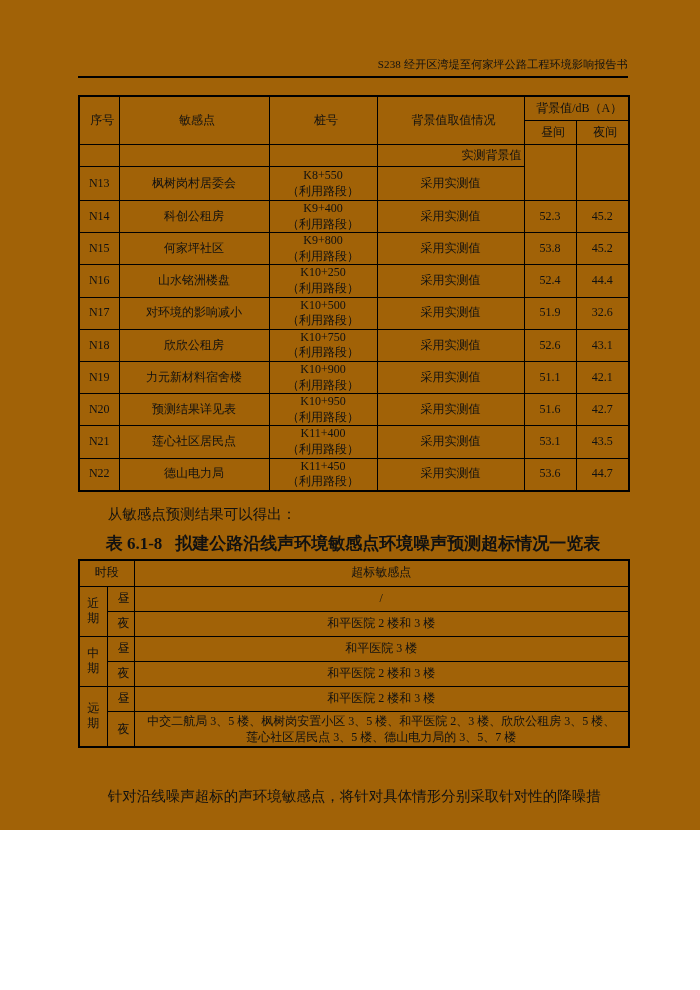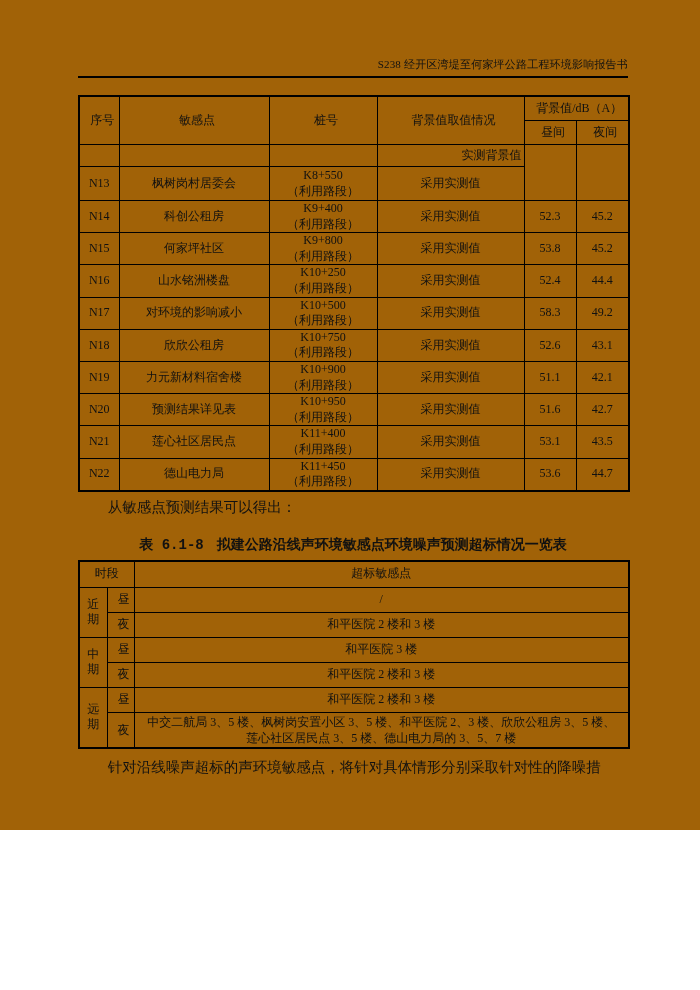--- a/index.html
+++ b/index.html
@@ -29,44 +29,44 @@
     text-align:center; vertical-align:middle;
     font-weight:normal; line-height:1.3; overflow:hidden;
   }
   .t1 thead th { height:23px;padding-left:8px; }
   .t1 tr.partial td { height:21px;text-align:right; }
   .t1 tr.datarow td { height:31px; }
   .t1 tr.firstrow td { height:33px; }
   .stake-line { display:block; }
 
   
-  .body-text { margin-top:1px; font-size:14.5px; line-height:28px; text-align:justify; }
+  .body-text { margin-top:8px; font-size:14.5px; line-height:28px; text-align:justify; }
   .body-text p { margin:0; text-indent:2.05em; }
 
   
-  .tbl-caption { margin-top:13px; text-align:center; font-weight:bold; font-size:14px; line-height:22px;font-family:Liberation Mono, monospace; }
+  .tbl-caption { margin-top:5px; text-align:center; font-weight:bold; font-size:17px; line-height:22px; }
   .tbl-caption .cap-title { margin-left:13px; }
 
   
   table.t2 {
     margin-top:4px; width:550px; table-layout:fixed;
     border-collapse:collapse; border:2px solid #000;
     font-size:12px;
   }
   .t2 th, .t2 td {
     border:1px solid #000; padding:0 10px;
     text-align:center; vertical-align:middle;
     font-weight:normal; line-height:1.3; overflow:hidden;
   }
   .t2 thead th { height:25px; }
   .t2 td.rowcell { height:24px; }
   .t2 tr.tall td { height:34px; line-height:16px; }
   .t2 .period-cell { word-break:break-all; line-height:15px; padding:0 7px; }
 
-  .closing { margin-top:4px; }
+  .closing { margin-top:34px; }
 
   .page-number {
     position:absolute; left:0; top:911px; width:700px;
     text-align:center; font-size:17px;
   }
 </style>
 </head>
 <body>
 
 <div class="page">
@@ -150,22 +150,22 @@
             <td>44.4</td>
           </tr>
           <tr class="datarow">
             <td>N17</td>
             <td>对环境的影响减小</td>
             <td>
               <span class="stake-line">K10+500</span>
               <span class="stake-line">（利用路段）</span>
             </td>
             <td>采用实测值</td>
-            <td>58.3</td>
-            <td>49.2</td>
+            <td>51.9</td>
+            <td>32.6</td>
           </tr>
           <tr class="datarow">
             <td>N18</td>
             <td>欣欣公租房</td>
             <td>
               <span class="stake-line">K10+750</span>
               <span class="stake-line">（利用路段）</span>
             </td>
             <td>采用实测值</td>
             <td>52.6</td>

